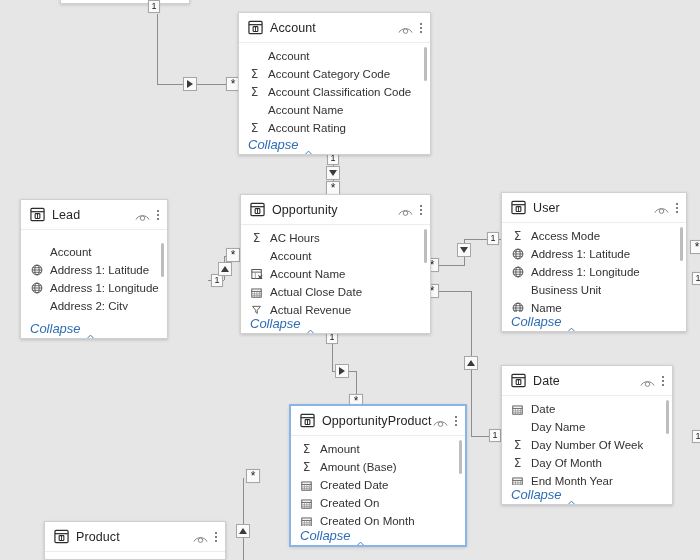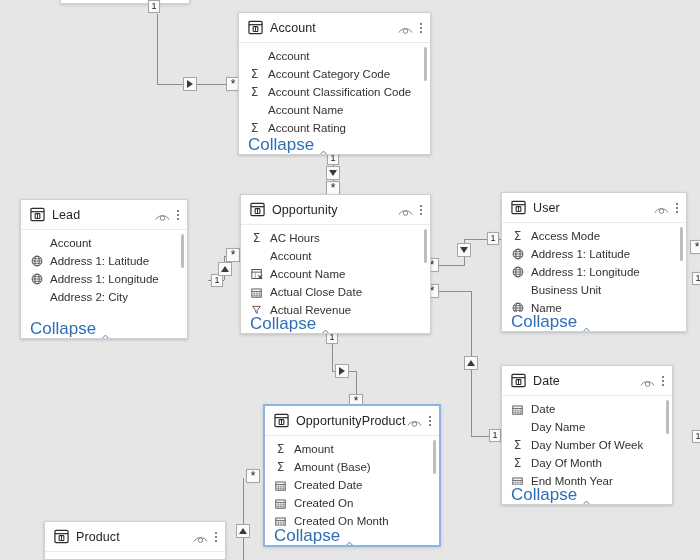--- a/index.html
+++ b/index.html
@@ -18,21 +18,21 @@
   
   .tbl {
     position: absolute;
     background: #ffffff;
     border: 1px solid #d0d0d0;
     box-shadow: 0 1px 3px rgba(0,0,0,0.18);
     display: flex;
     flex-direction: column;
     overflow: hidden;
   }
-  .tbl.selected { border: 1px solid #8ab4e8; box-shadow: 0 0 0 1px #8ab4e8, 0 1px 4px rgba(0,0,0,0.2); }
+  .tbl.selected { border: 1px solid #8ab4e8; box-shadow: 0 0 0 1px #8ab4e8, 0 1px 4px rgba(0,0,0,0.2); margin-left: 26px; }
   .tbl-head {
     height: 30px;
     min-height: 30px;
     display: flex;
     align-items: center;
     padding: 0 7px 0 9px;
     border-bottom: 1px solid #ececec;
     background: #fff;
   }
   .tbl-icon { width: 15px; height: 15px; margin-right: 7px; flex: 0 0 auto; }
@@ -79,21 +79,21 @@
     background: #bdbdbd;
   }
   .tbl-foot {
     height: 19px;
     min-height: 19px;
     display: flex;
     align-items: center;
     padding-left: 9px;
     background: #fff;
   }
-  .collapse-txt { font-size: 17px; color: #2f6db5; }
+  .collapse-txt { font-size: 13px; color: #2f6db5; font-style: italic; }
   .chev-up { margin-left: 5px; width: 9px; height: 6px; }
   
   .line { position: absolute; background: #8d8d8d; }
   .line.h { height: 1px; }
   .line.v { width: 1px; }
   .card {
     position: absolute;
     background: #fafafa;
     border: 1px solid #a6a6a6;
     font-size: 9px;
@@ -240,21 +240,21 @@
           </div>
           <div class="vscroll" style="top: 4px; height: 34px;"></div>
         </div>
         <div class="tbl-foot">
           <span class="collapse-txt">Collapse</span>
           <span class="chev-up"><svg viewBox="0 0 12 8" width="9" height="6">
               <polyline points="1,6.5 6,1.5 11,6.5" fill="none" stroke="#2f6db5" stroke-width="1.2" stroke-linecap="round"></polyline>
             </svg></span>
         </div>
       </div>
-      <div class="tbl" style="left: 20px; top: 199px; width: 168px; height: 140px;">
+      <div class="tbl" style="left: 20px; top: 199px; width: 148px; height: 140px; gap: 9px;">
         <div class="tbl-head">
           <span class="tbl-icon"><svg viewBox="0 0 16 16" width="15" height="15">
               <rect x="1" y="1.5" width="14" height="13" rx="1.2" fill="none" stroke="#2b2b2b" stroke-width="1.3"></rect>
               <line x1="1" y1="5" x2="15" y2="5" stroke="#2b2b2b" stroke-width="1.3"></line>
               <rect x="5.5" y="7" width="5" height="5.2" rx="0.8" fill="none" stroke="#2b2b2b" stroke-width="1.2"></rect>
               <line x1="8" y1="7" x2="8" y2="12.2" stroke="#2b2b2b" stroke-width="1"></line>
             </svg></span>
           <span class="tbl-title">Lead</span>
           <span class="head-icons">
             <span class="eye-icon"><svg viewBox="0 0 20 13" width="15" height="12">

